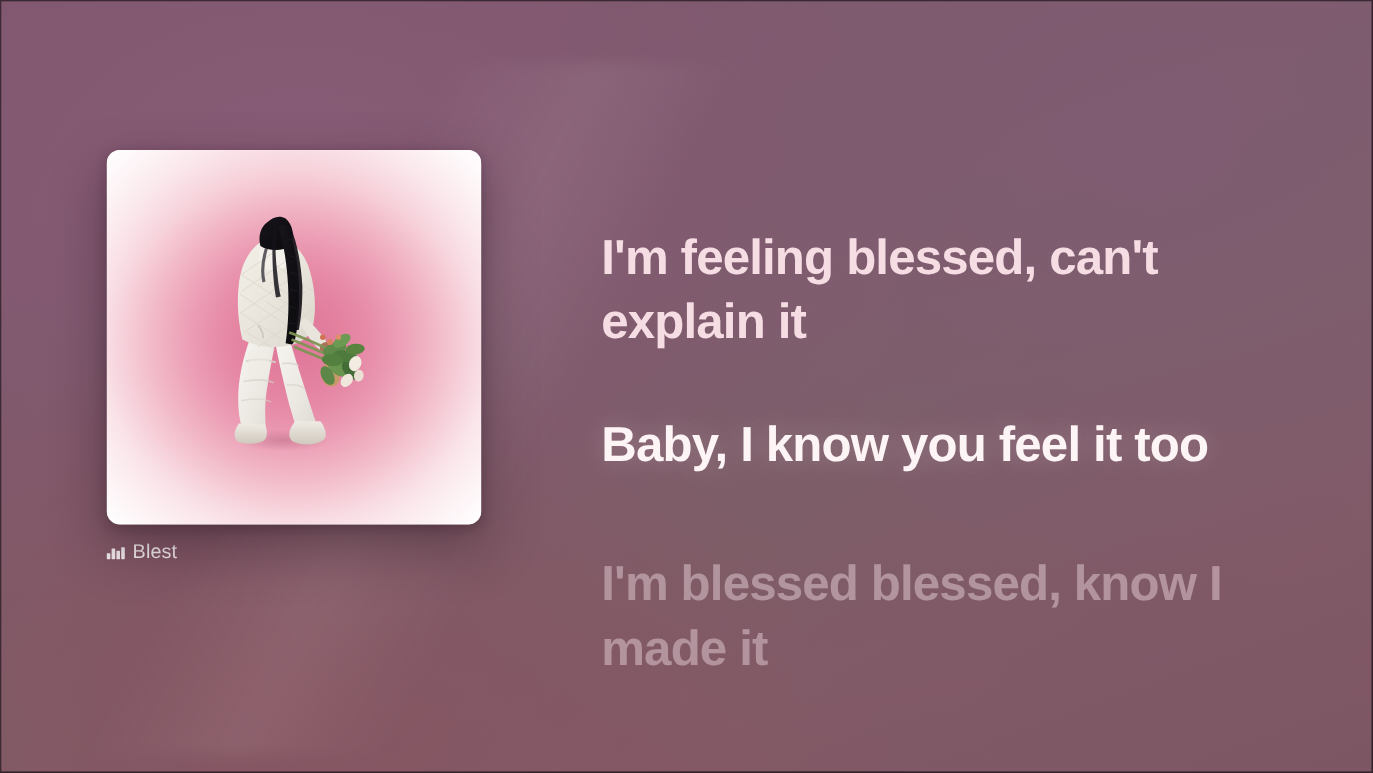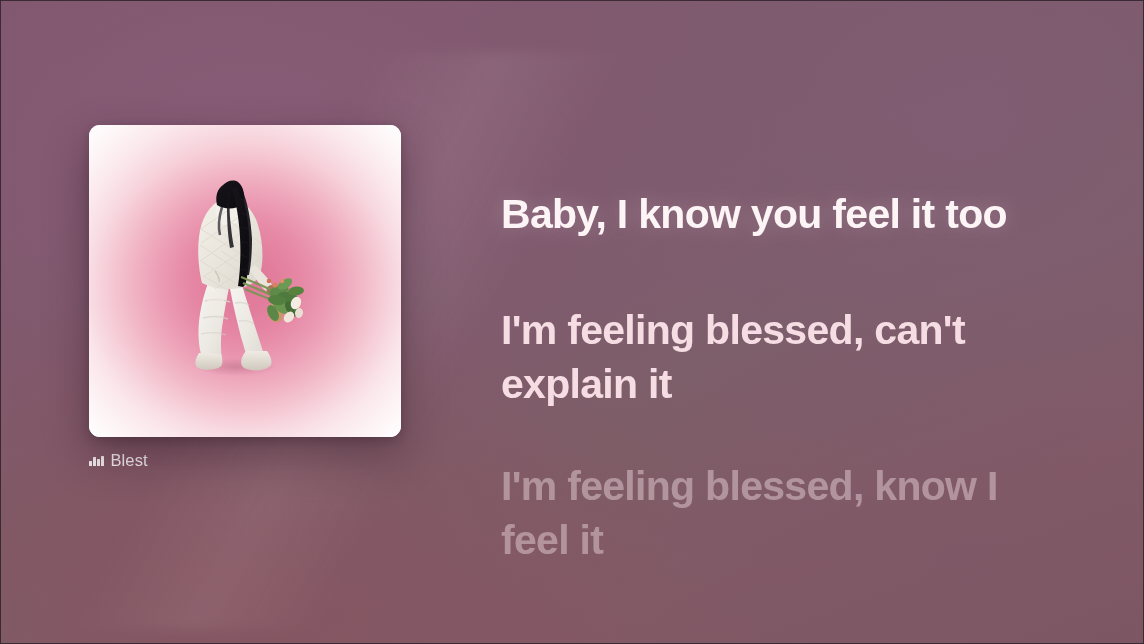--- a/index.html
+++ b/index.html
@@ -348,18 +348,18 @@
             <i></i>
             <i></i>
             <i></i>
         </span>
         <span class="track-title">Blest</span>
       </div>
     </div>
   </div>
 
   <div class="lyrics">
+    <div class="lyric-line past">I'm feeling blessed, can't explain it</div>
     <div class="lyric-line active">Baby, I know you feel it too</div>
-    <div class="lyric-line past">I'm feeling blessed, can't explain it</div>
-    <div class="lyric-line upcoming">I'm feeling blessed, know I feel it</div>
+    <div class="lyric-line upcoming">I'm blessed blessed, know I made it</div>
   </div>
 
 </div>
 
 </body></html>

